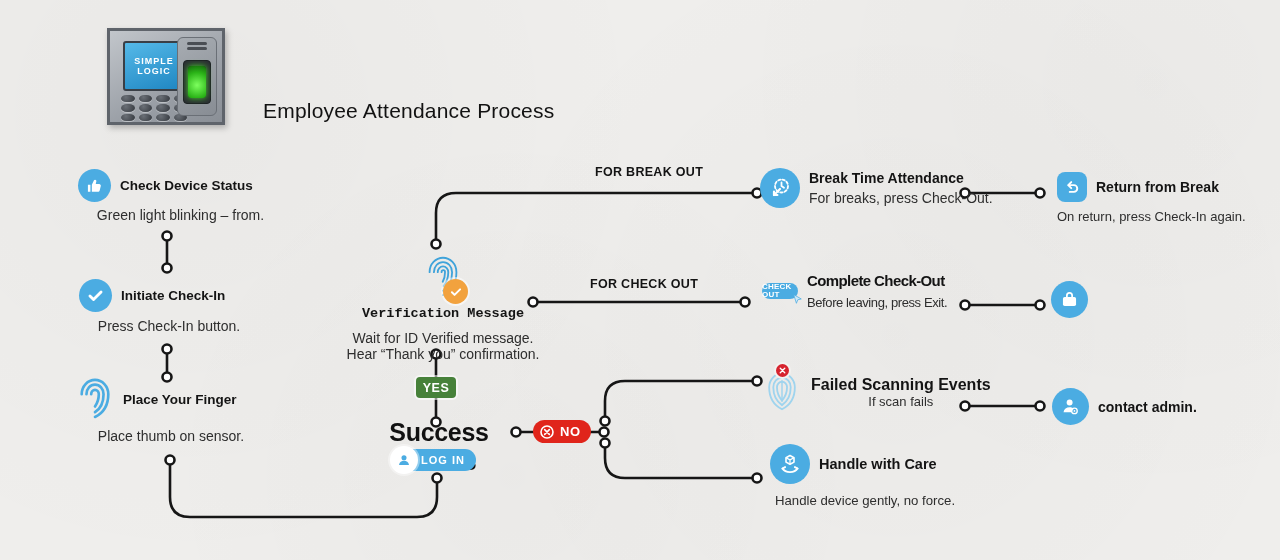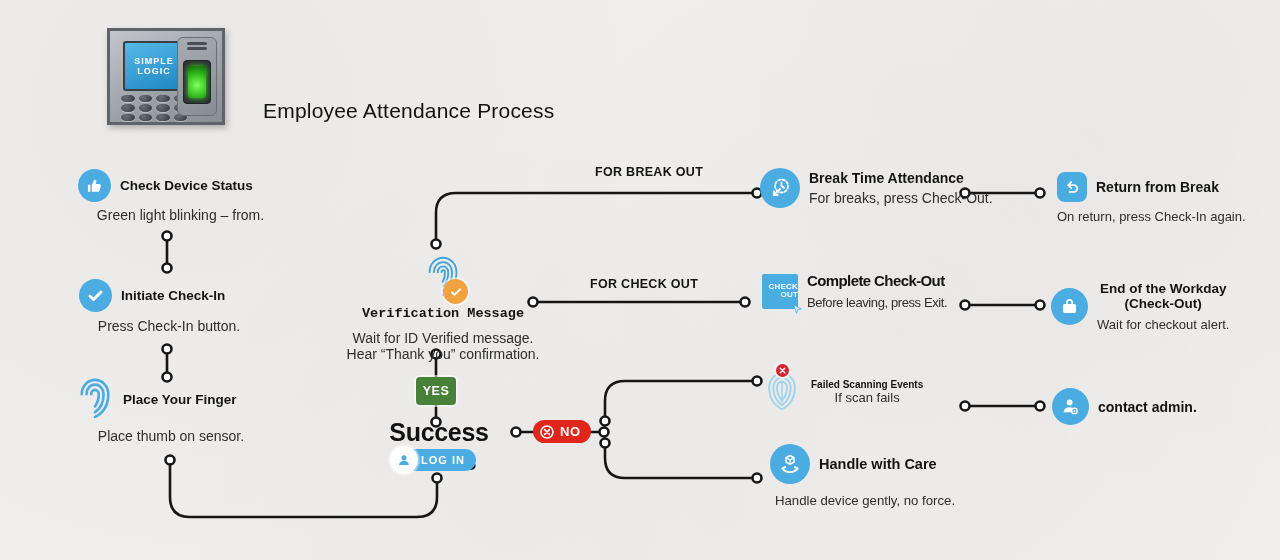--- a/index.html
+++ b/index.html
@@ -52,36 +52,36 @@
   
   .node-title{ font-size:13.5px; font-weight:800; color:#141414; }
   .node-sub{ font-size:14px; color:#2e2e2e; }
   .row{ display:flex; align-items:center; gap:9px; }
   .col{ display:flex; flex-direction:column; }
   .icon-circle{ border-radius:50%; background:var(--accent); display:flex; align-items:center; justify-content:center; flex:0 0 auto; }
   .icon-rsq{ border-radius:8px; background:var(--accent); display:flex; align-items:center; justify-content:center; flex:0 0 auto; }
   .fp{ color:var(--accent); }
 
   
-  .yes-badge{ left:416px; top:377px; width:40px; height:28px; background:var(--yes); color:#fff;
+  .yes-badge{ left:416px; top:377px; width:40px; height:21px; background:var(--yes); color:#fff;
     font-size:12.5px; font-weight:800; border-radius:4px; display:flex; align-items:center; justify-content:center; letter-spacing:.5px;
     box-shadow:0 0 0 2px rgba(255,255,255,.55); }
   .no-badge{ left:533px; top:420px; height:23px; background:var(--no); color:#fff; border-radius:12px;
     display:flex; align-items:center; gap:5px; padding:0 10px 0 6px; font-size:13px; font-weight:800; letter-spacing:.5px; }
   .login-pill{ left:396px; top:449px; width:80px; height:22px; background:var(--accent); border-radius:12px;
     display:flex; align-items:center; justify-content:center; padding-left:14px;
     color:#fff; font-size:11px; font-weight:800; letter-spacing:1px; position:absolute; }
   .login-avatar{ position:absolute; left:-6px; top:-3px; width:28px; height:28px; background:#fff; border-radius:50%;
     display:flex; align-items:center; justify-content:center; box-shadow:0 0 0 2px rgba(255,255,255,.4); }
   .success-title{ left:361px; top:418px; width:156px; text-align:center; font-size:25px; font-weight:800; color:#111; letter-spacing:-.3px; }
 
   .branch-label{ font-size:12.5px; font-weight:800; color:#141414; letter-spacing:.3px; }
 
-  .checkout-bubble{ width:36px; height:35px; background:var(--accent); border-radius:2px; position:relative;
-    display:flex; flex-direction:column; align-items:flex-end; justify-content:center; flex:0 0 auto; }
+  .checkout-bubble{ width:36px; height:16px; background:var(--accent); border-radius:9px; position:relative;
+    display:flex; flex-direction:column; align-items:flex-start; justify-content:center; flex:0 0 auto; }
   .checkout-bubble span{ color:#fff; font-size:8px; font-weight:800; line-height:1.05; letter-spacing:.2px; }
   .cursor{ position:absolute; right:-6px; bottom:-7px; }
 
   .fail-wrap{ position:relative; flex:0 0 auto; }
   .fail-badge{ position:absolute; left:12px; top:-6px; width:17px; height:17px; border-radius:50%;
     background:var(--fail); border:2px solid #f3f2f0; display:flex; align-items:center; justify-content:center; }
 
   .verif-wrap{ position:relative; width:54px; height:46px; margin:0 auto; }
   .verif-check{ position:absolute; right:2px; bottom:-6px; width:25px; height:25px; border-radius:50%;
     background:var(--orange); display:flex; align-items:center; justify-content:center; box-shadow:0 0 0 2px rgba(255,255,255,.5); }
@@ -286,43 +286,38 @@
     </div>
   </div>
 
   <div class="abs row" style="left:1051px; top:281px; align-items:center;">
     <span class="icon-circle" style="width:37px;height:37px;">
       <svg width="21" height="21" viewBox="0 0 24 24">
         <path d="M9 9.5V7.5a3 3 0 0 1 6 0v2" stroke="#fff" stroke-width="2" fill="none"></path>
         <rect x="4.5" y="9" width="15" height="10.5" rx="2" fill="#fff"></rect>
       </svg>
     </span>
-    <div class="col" style="align-items:center;">
-      <span class="node-title">End of the Workday</span>
-      <span class="node-title">(Check-Out)</span>
-      <span class="node-sub" style="margin-top:6px; font-size:13px;">Wait for checkout  alert.</span>
-    </div>
   </div>
 
   <div class="abs row" style="left:762px; top:368px; align-items:center;">
     <span class="fail-wrap">
       <svg width="40" height="44" viewBox="0 0 40 48" fill="none" stroke="#9fd4ee" stroke-width="2" stroke-linecap="round">
         <path d="M6 21a14 15 0 0 1 28 0c0 10-4 19-14 24-10-5-14-14-14-24z"></path>
         <path d="M10.5 21a9.5 10.5 0 0 1 19 0c0 8-3 15-9.5 19.5-6.5-4.5-9.5-11.5-9.5-19.5z"></path>
         <path d="M14.5 21a5.5 6 0 0 1 11 0c0 6-2.5 11-5.5 14.5-3-3.5-5.5-8.5-5.5-14.5z"></path>
         <path d="M20 14v22" stroke-width="1.6"></path>
       </svg>
       <span class="fail-badge">
         <svg width="9" height="9" viewBox="0 0 24 24">
             <path d="M6 6l12 12M18 6L6 18" stroke="#fff" stroke-width="3.6" stroke-linecap="round"></path>
           </svg>
       </span>
     </span>
     <div class="col" style="align-items:center;">
-      <span class="node-title" style="font-size:10px;">Failed Scanning Events</span>
+      <span class="node-title" style="font-size:16px;">Failed Scanning Events</span>
       <span class="node-sub" style="font-size:13px;">If scan fails</span>
     </div>
   </div>
 
   <div class="abs row" style="left:1052px; top:388px; align-items:center;">
     <span class="icon-circle" style="width:37px;height:37px;">
       <svg width="21" height="21" viewBox="0 0 24 24" fill="#fff">
         <circle cx="11" cy="7.5" r="3.4"></circle>
         <path d="M4 18.5c.6-3.8 3.4-5.6 7-5.6 2 0 3.8.6 5.1 1.8a4.6 4.6 0 0 0-2.6 3.8z"></path>
         <circle cx="16.5" cy="17" r="3.2" fill="none" stroke="#fff" stroke-width="1.5"></circle>

